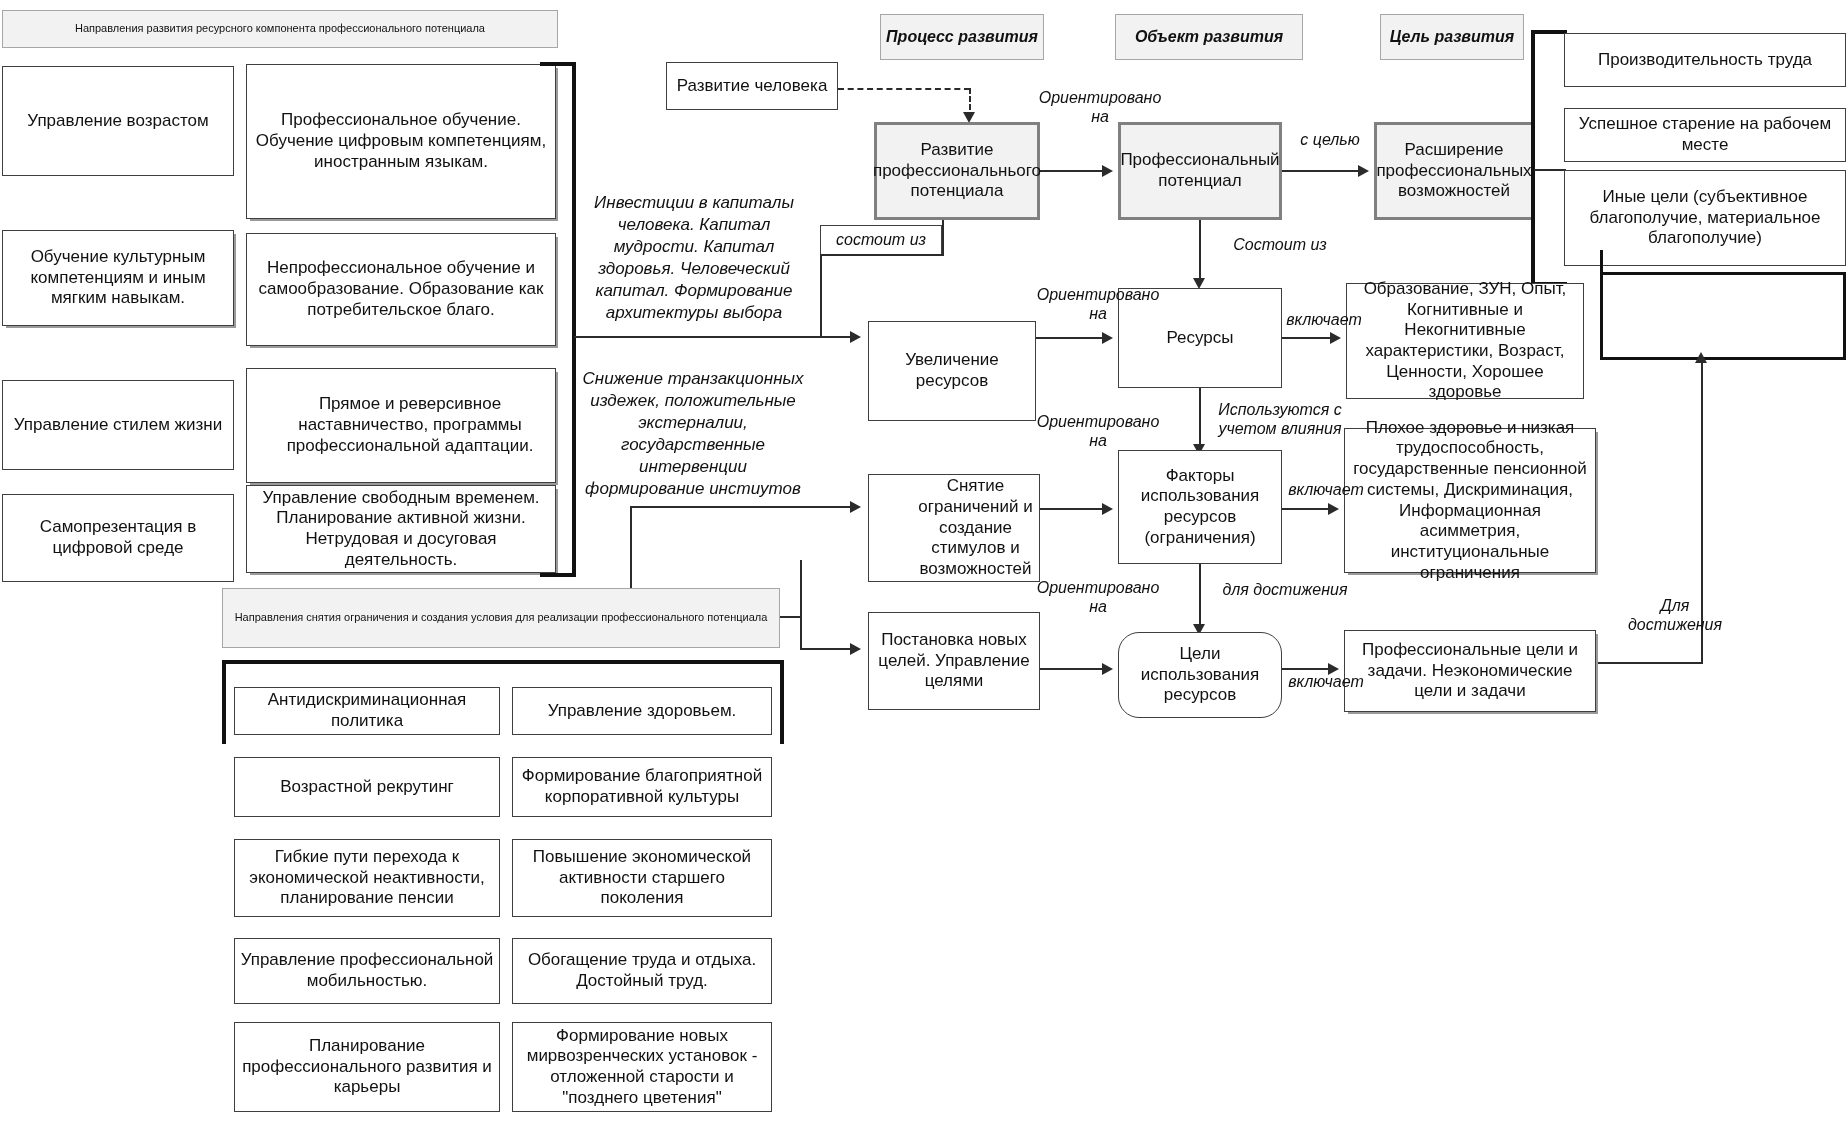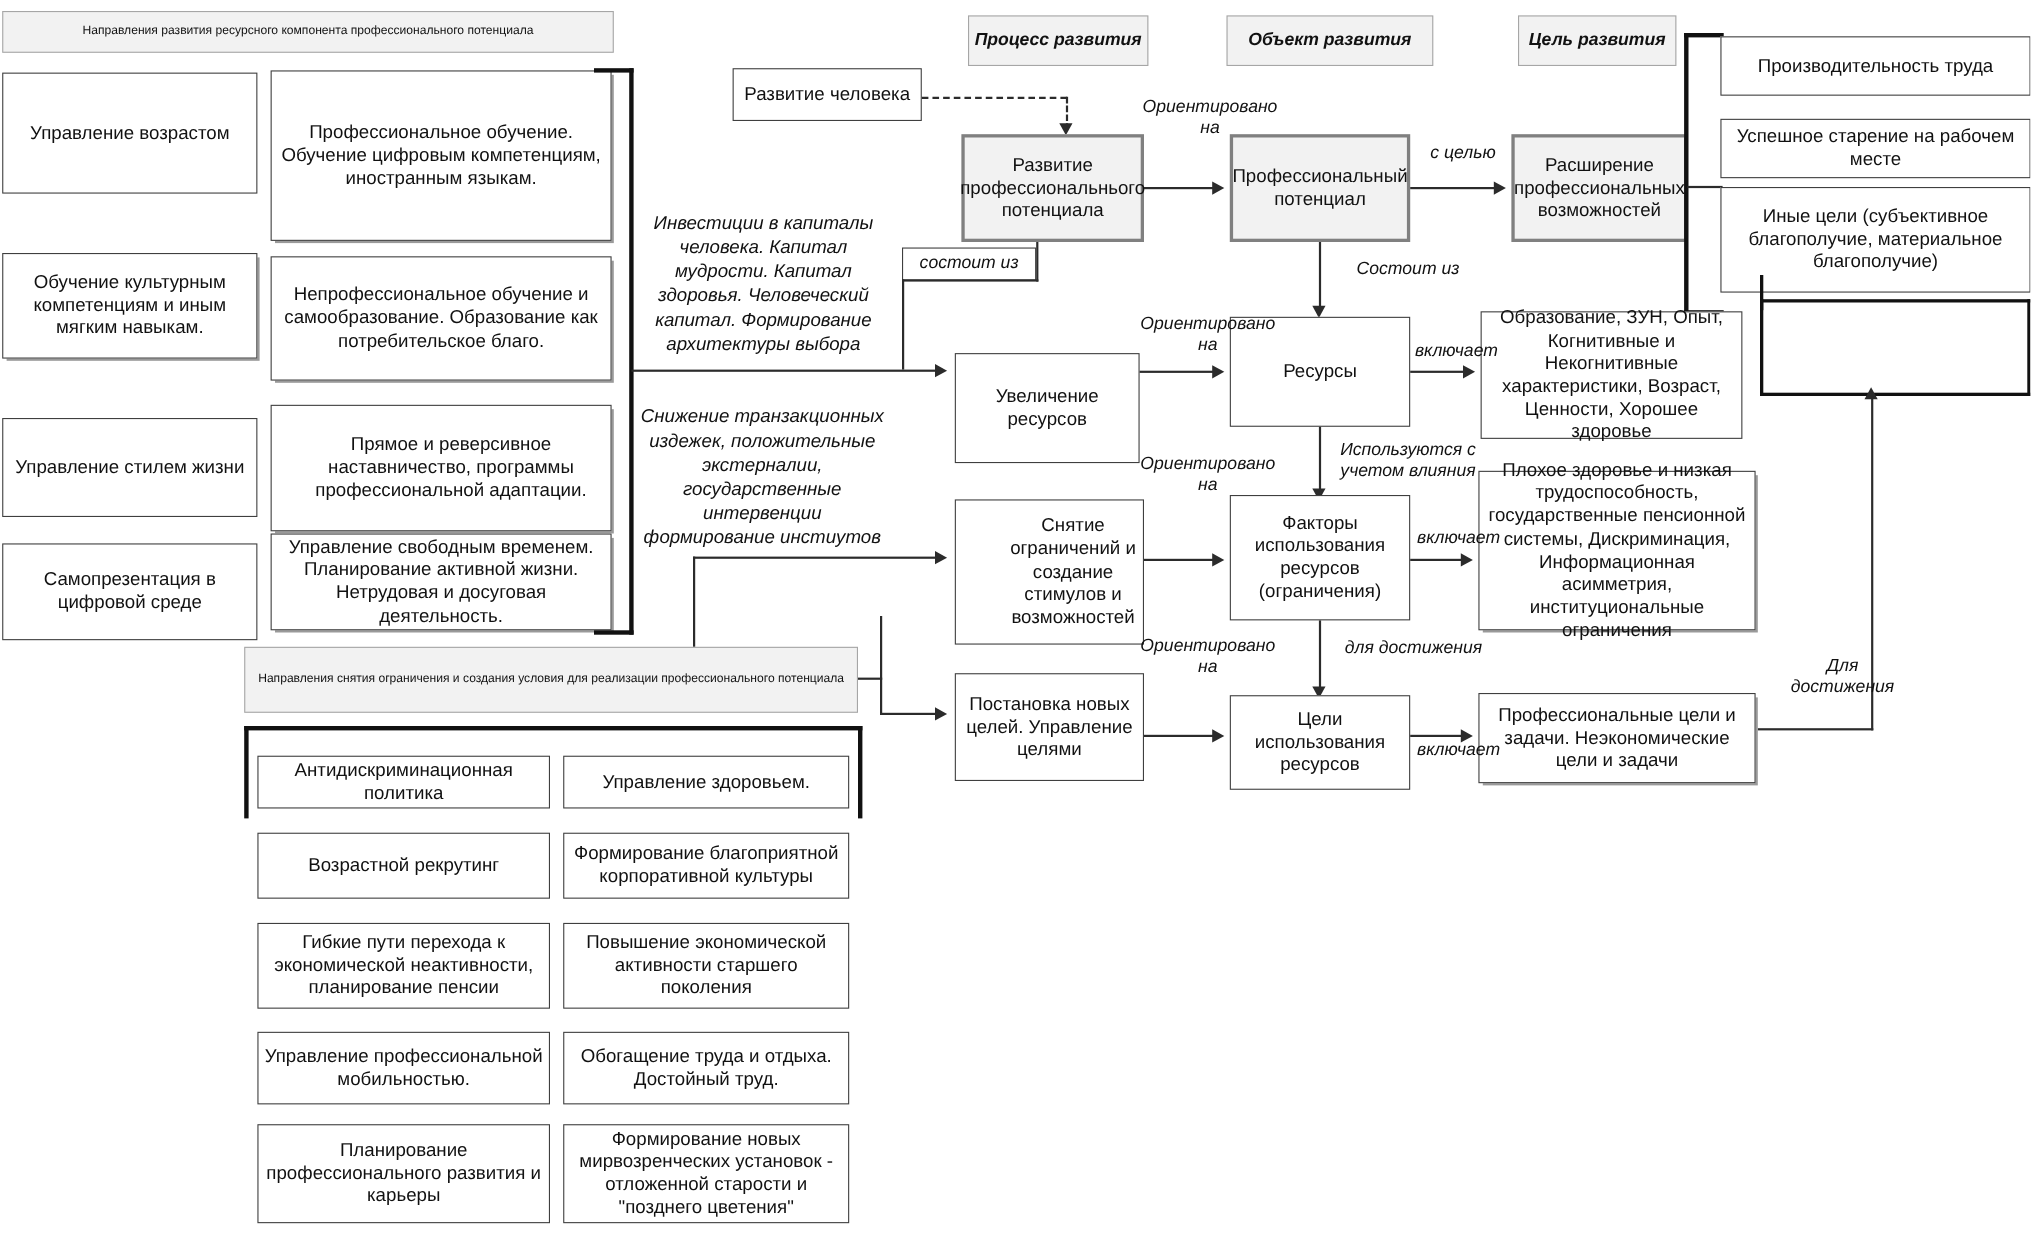--- a/index.html
+++ b/index.html
@@ -141,39 +141,39 @@
   <div class="ln h" style="left:1282px;top:337px;width:50px;"></div>
   <div class="arrowR" style="left:1330px;top:332px;"></div>
 
   <div class="ln v thick" style="left:1600px;top:250px;height:32px;width:3px;"></div>
 
   <div class="lbl" style="left:1200px;top:400px;width:160px;">Используются с
 учетом влияния</div>
   <div class="ln v" style="left:1199px;top:388px;height:62px;"></div>
   <div class="arrowD" style="left:1193px;top:444px;"></div>
 
-  <div class="box plain1" style="left:868px;top:454px;width:172px;height:132px;padding-left:48px;">Снятие ограничений и создание стимулов и возможностей</div>
+  <div class="box plain1" style="left:868px;top:474px;width:172px;height:108px;padding-left:48px;">Снятие ограничений и создание стимулов и возможностей</div>
   <div class="box plain1" style="left:1118px;top:450px;width:164px;height:114px;">Факторы использования ресурсов (ограничения)</div>
   <div class="box plain1 shadow" style="left:1344px;top:428px;width:252px;height:145px;">Плохое здоровье и низкая трудоспособность, государственные пенсионной системы, Дискриминация, Информационная асимметрия, институциональные ограничения</div>
 
   <div class="lbl" style="left:1018px;top:412px;width:160px;">Ориентировано
 на</div>
   <div class="ln h" style="left:1040px;top:508px;width:64px;"></div>
   <div class="arrowR" style="left:1102px;top:503px;"></div>
 
   <div class="lbl" style="left:1280px;top:480px;width:92px;">включает</div>
   <div class="ln h" style="left:1282px;top:508px;width:48px;"></div>
   <div class="arrowR" style="left:1328px;top:503px;"></div>
 
   <div class="lbl" style="left:1200px;top:580px;width:170px;">для достижения</div>
   <div class="ln v" style="left:1199px;top:564px;height:66px;"></div>
   <div class="arrowD" style="left:1193px;top:624px;"></div>
 
   <div class="box plain1" style="left:868px;top:612px;width:172px;height:98px;">Постановка новых целей. Управление целями</div>
-  <div class="box plain1" style="left:1118px;top:632px;width:164px;height:86px;">Цели использования ресурсов</div>
+  <div class="box plain1" style="left:1118px;top:632px;width:164px;height:86px;border-radius:21px;">Цели использования ресурсов</div>
   <div class="box plain1 shadow" style="left:1344px;top:630px;width:252px;height:82px;">Профессиональные цели и задачи. Неэкономические цели и задачи</div>
 
   <div class="lbl" style="left:1018px;top:578px;width:160px;">Ориентировано
 на</div>
   <div class="ln h" style="left:1040px;top:668px;width:64px;"></div>
   <div class="arrowR" style="left:1102px;top:663px;"></div>
 
   <div class="lbl" style="left:1280px;top:672px;width:92px;">включает</div>
   <div class="ln h" style="left:1282px;top:668px;width:48px;"></div>
   <div class="arrowR" style="left:1328px;top:663px;"></div>

